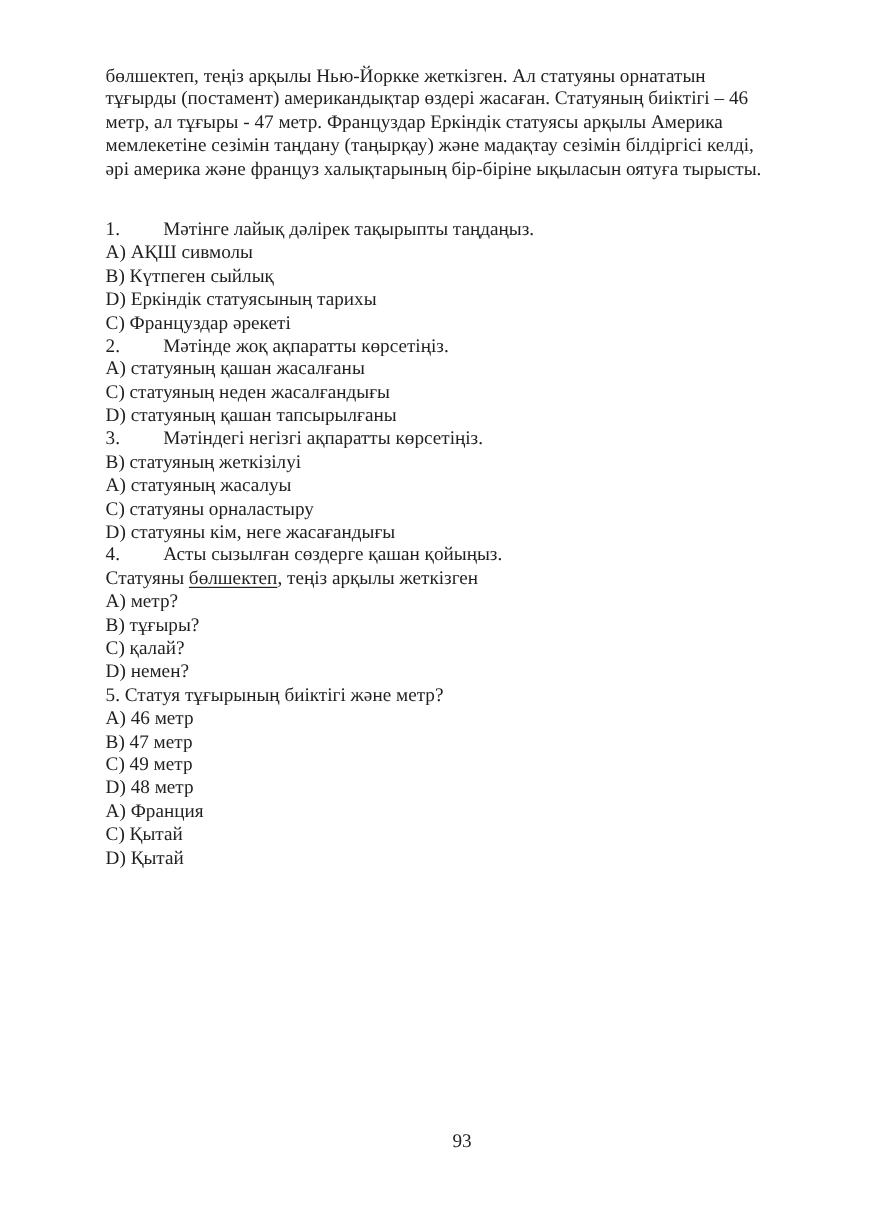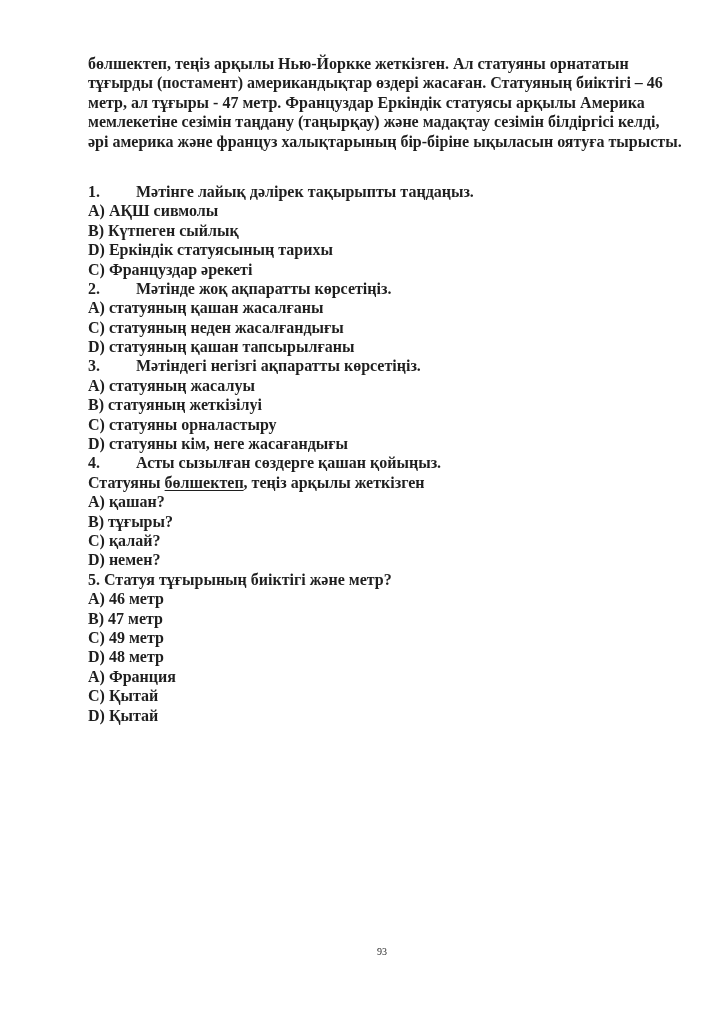--- a/index.html
+++ b/index.html
@@ -25,41 +25,40 @@
     position: absolute;
     left: 88px;
     top: 54px;
     width: 585px;
     font-size: 16px;
     line-height: 19.4px;
   }
   .line {
     white-space: nowrap;
     height: 19.4px;
-    font-weight: bold;
   }
   .intro {
     margin: 0 0 31px 0;
   }
   .qblock {
     margin: 0;
   }
   .qnum-tab {
     display: inline-block;
     width: 48px;
   }
   .u {
     text-decoration: underline;
     text-underline-offset: 2px;
   }
   .pageno {
     position: absolute;
     left: 377px;
     top: 943px;
-    font-size: 10px;
+    font-size: 16px;
     line-height: 18px;
     font-family: "Liberation Serif", "DejaVu Serif", serif;
     color: #1f1f1f;
   }
 </style>
 </head>
 <body>
 
 <div class="page">
   <div class="content">
@@ -84,30 +83,30 @@
 
       <div class="qblock">
         <div class="line"><span class="qnum-tab">2.</span><span>Мәтінде жоқ ақпаратты көрсетіңіз.</span></div>
         <div class="line">A) статуяның қашан жасалғаны</div>
         <div class="line">C) статуяның неден жасалғандығы</div>
         <div class="line">D) статуяның қашан тапсырылғаны</div>
       </div>
 
       <div class="qblock">
         <div class="line"><span class="qnum-tab">3.</span><span>Мәтіндегі негізгі ақпаратты көрсетіңіз.</span></div>
+        <div class="line">B) статуяның жеткізілуі</div>
         <div class="line">A) статуяның жасалуы</div>
-        <div class="line">B) статуяның жеткізілуі</div>
         <div class="line">C) статуяны орналастыру</div>
         <div class="line">D) статуяны кім, неге жасағандығы</div>
       </div>
 
       <div class="qblock">
         <div class="line"><span class="qnum-tab">4.</span><span>Асты сызылған сөздерге қашан қойыңыз.</span></div>
         <div class="line"><span>Статуяны </span><span class="u">бөлшектеп</span><span>, теңіз арқылы жеткізген</span></div>
-        <div class="line">A) қашан?</div>
+        <div class="line">A) метр?</div>
         <div class="line">B) тұғыры?</div>
         <div class="line">C) қалай?</div>
         <div class="line">D) немен?</div>
       </div>
 
       <div class="qblock">
         <div class="line"><span>5.</span> <span>Статуя тұғырының биіктігі және метр?</span></div>
         <div class="line">A) 46 метр</div>
         <div class="line">B) 47 метр</div>
         <div class="line">C) 49 метр</div>

